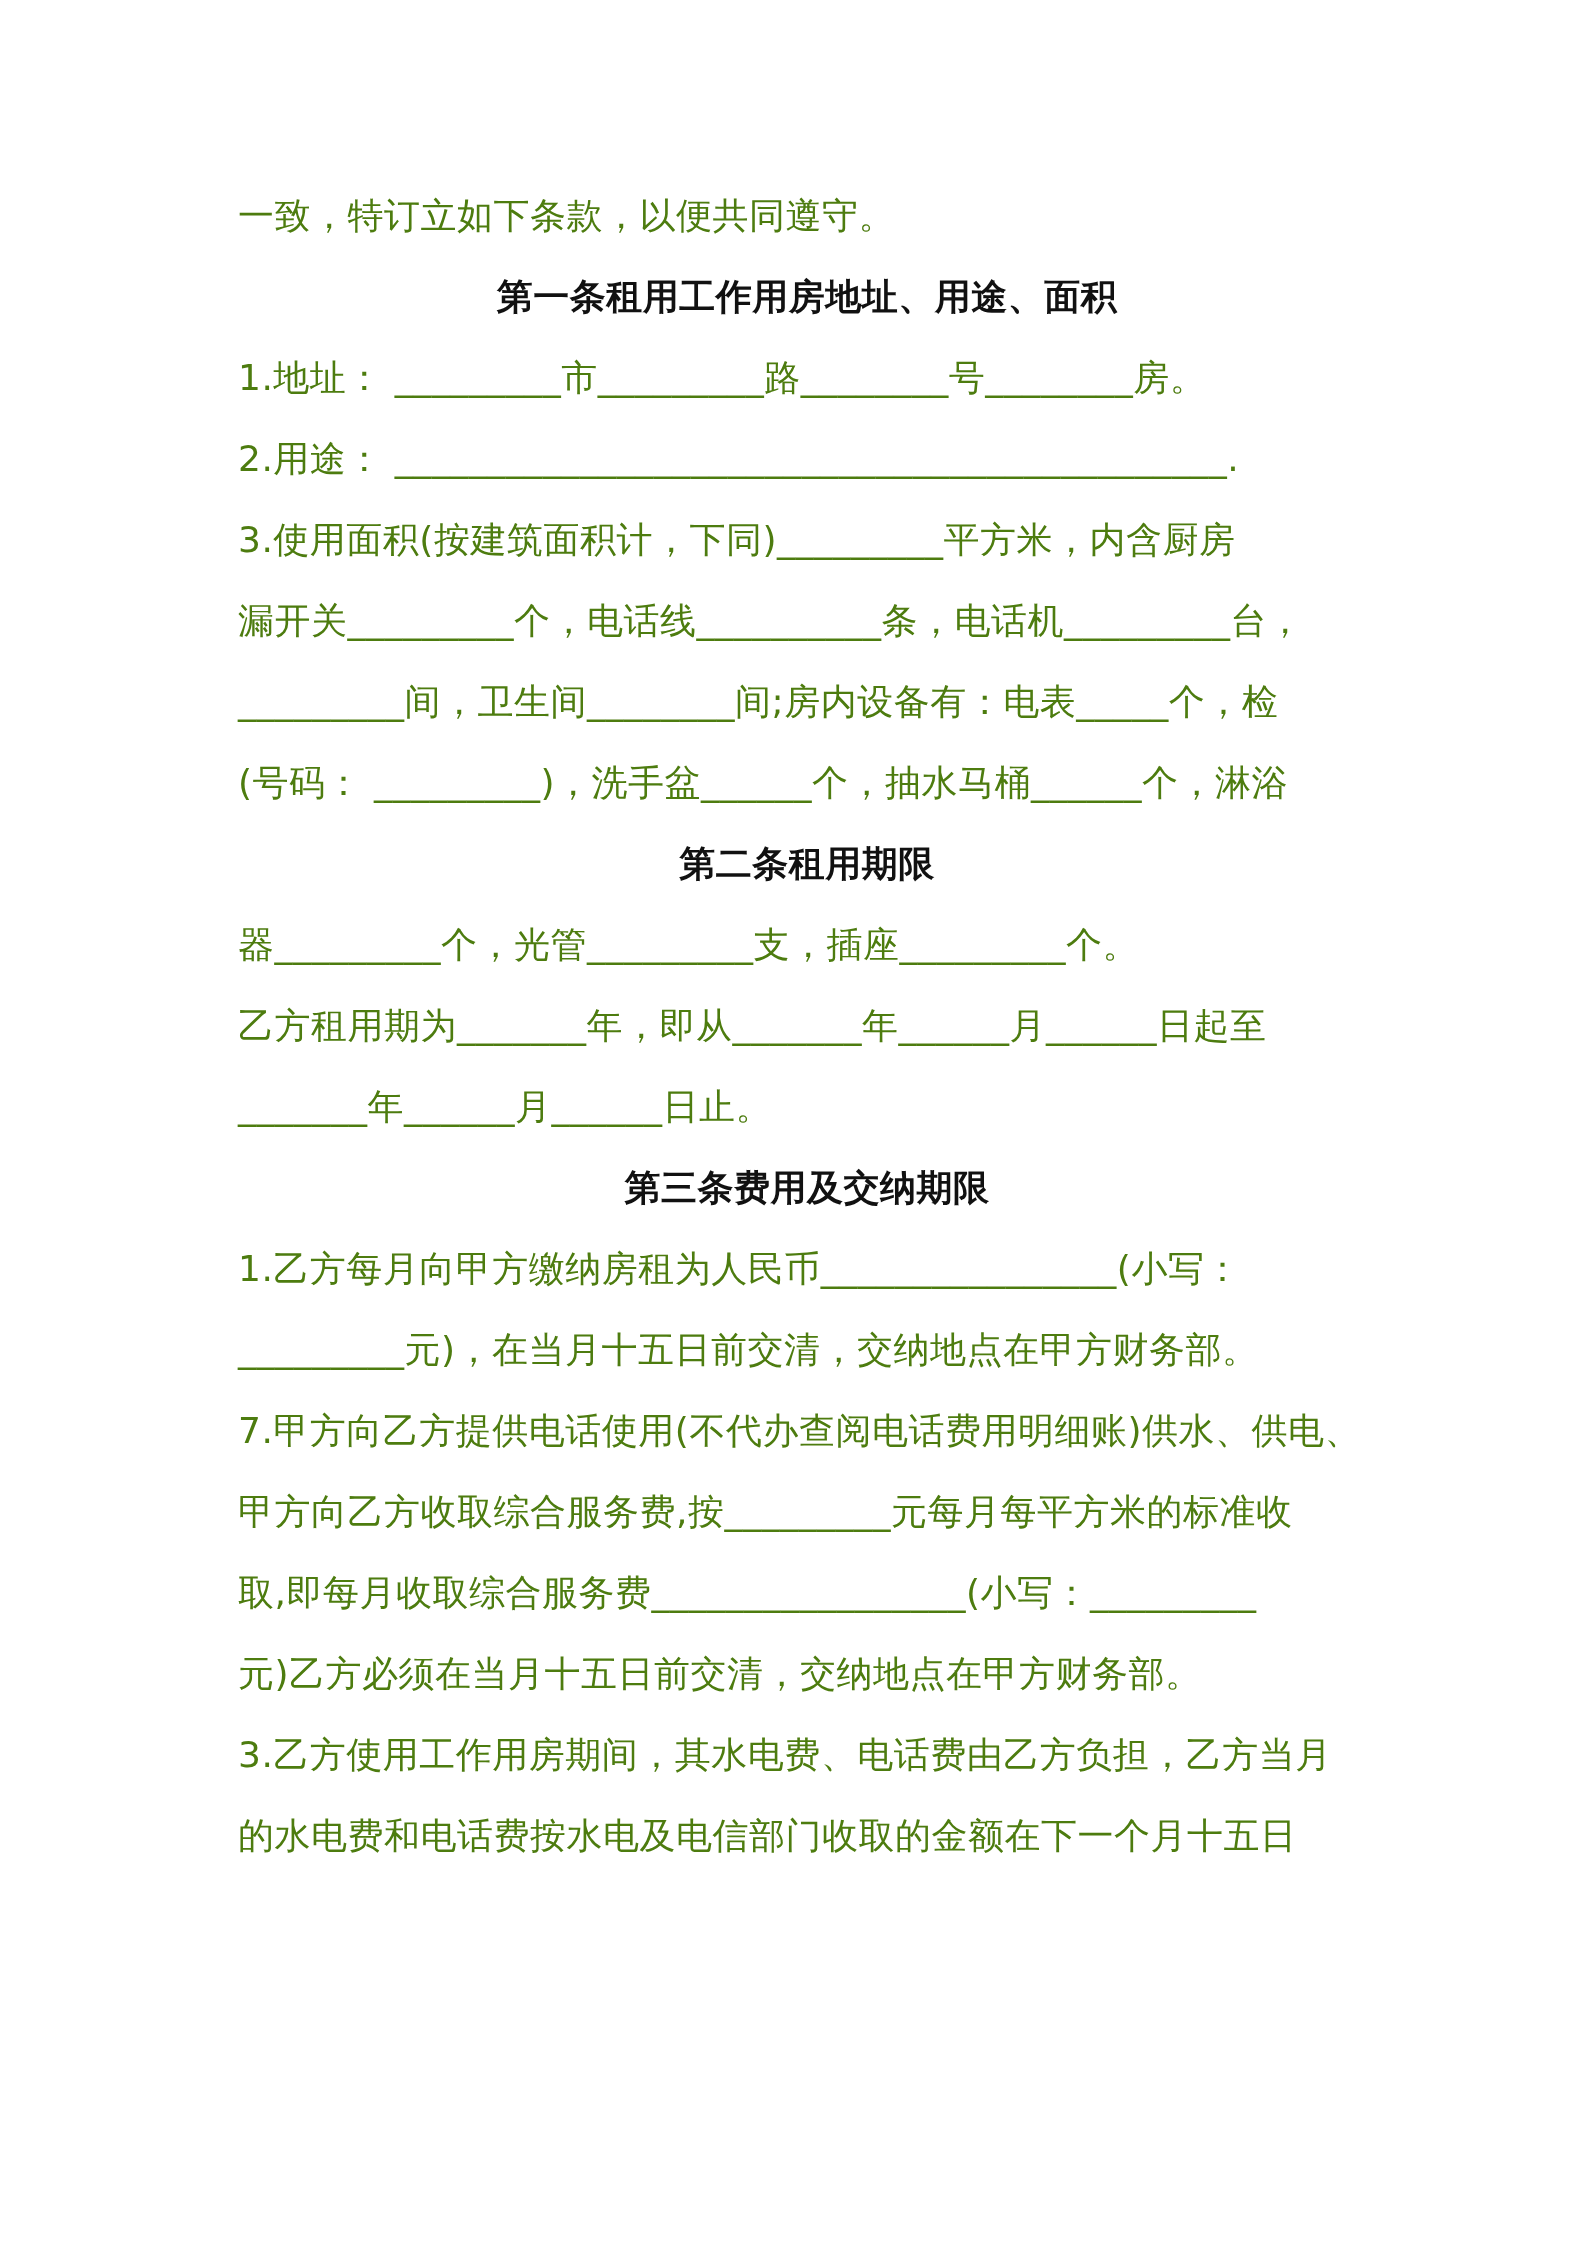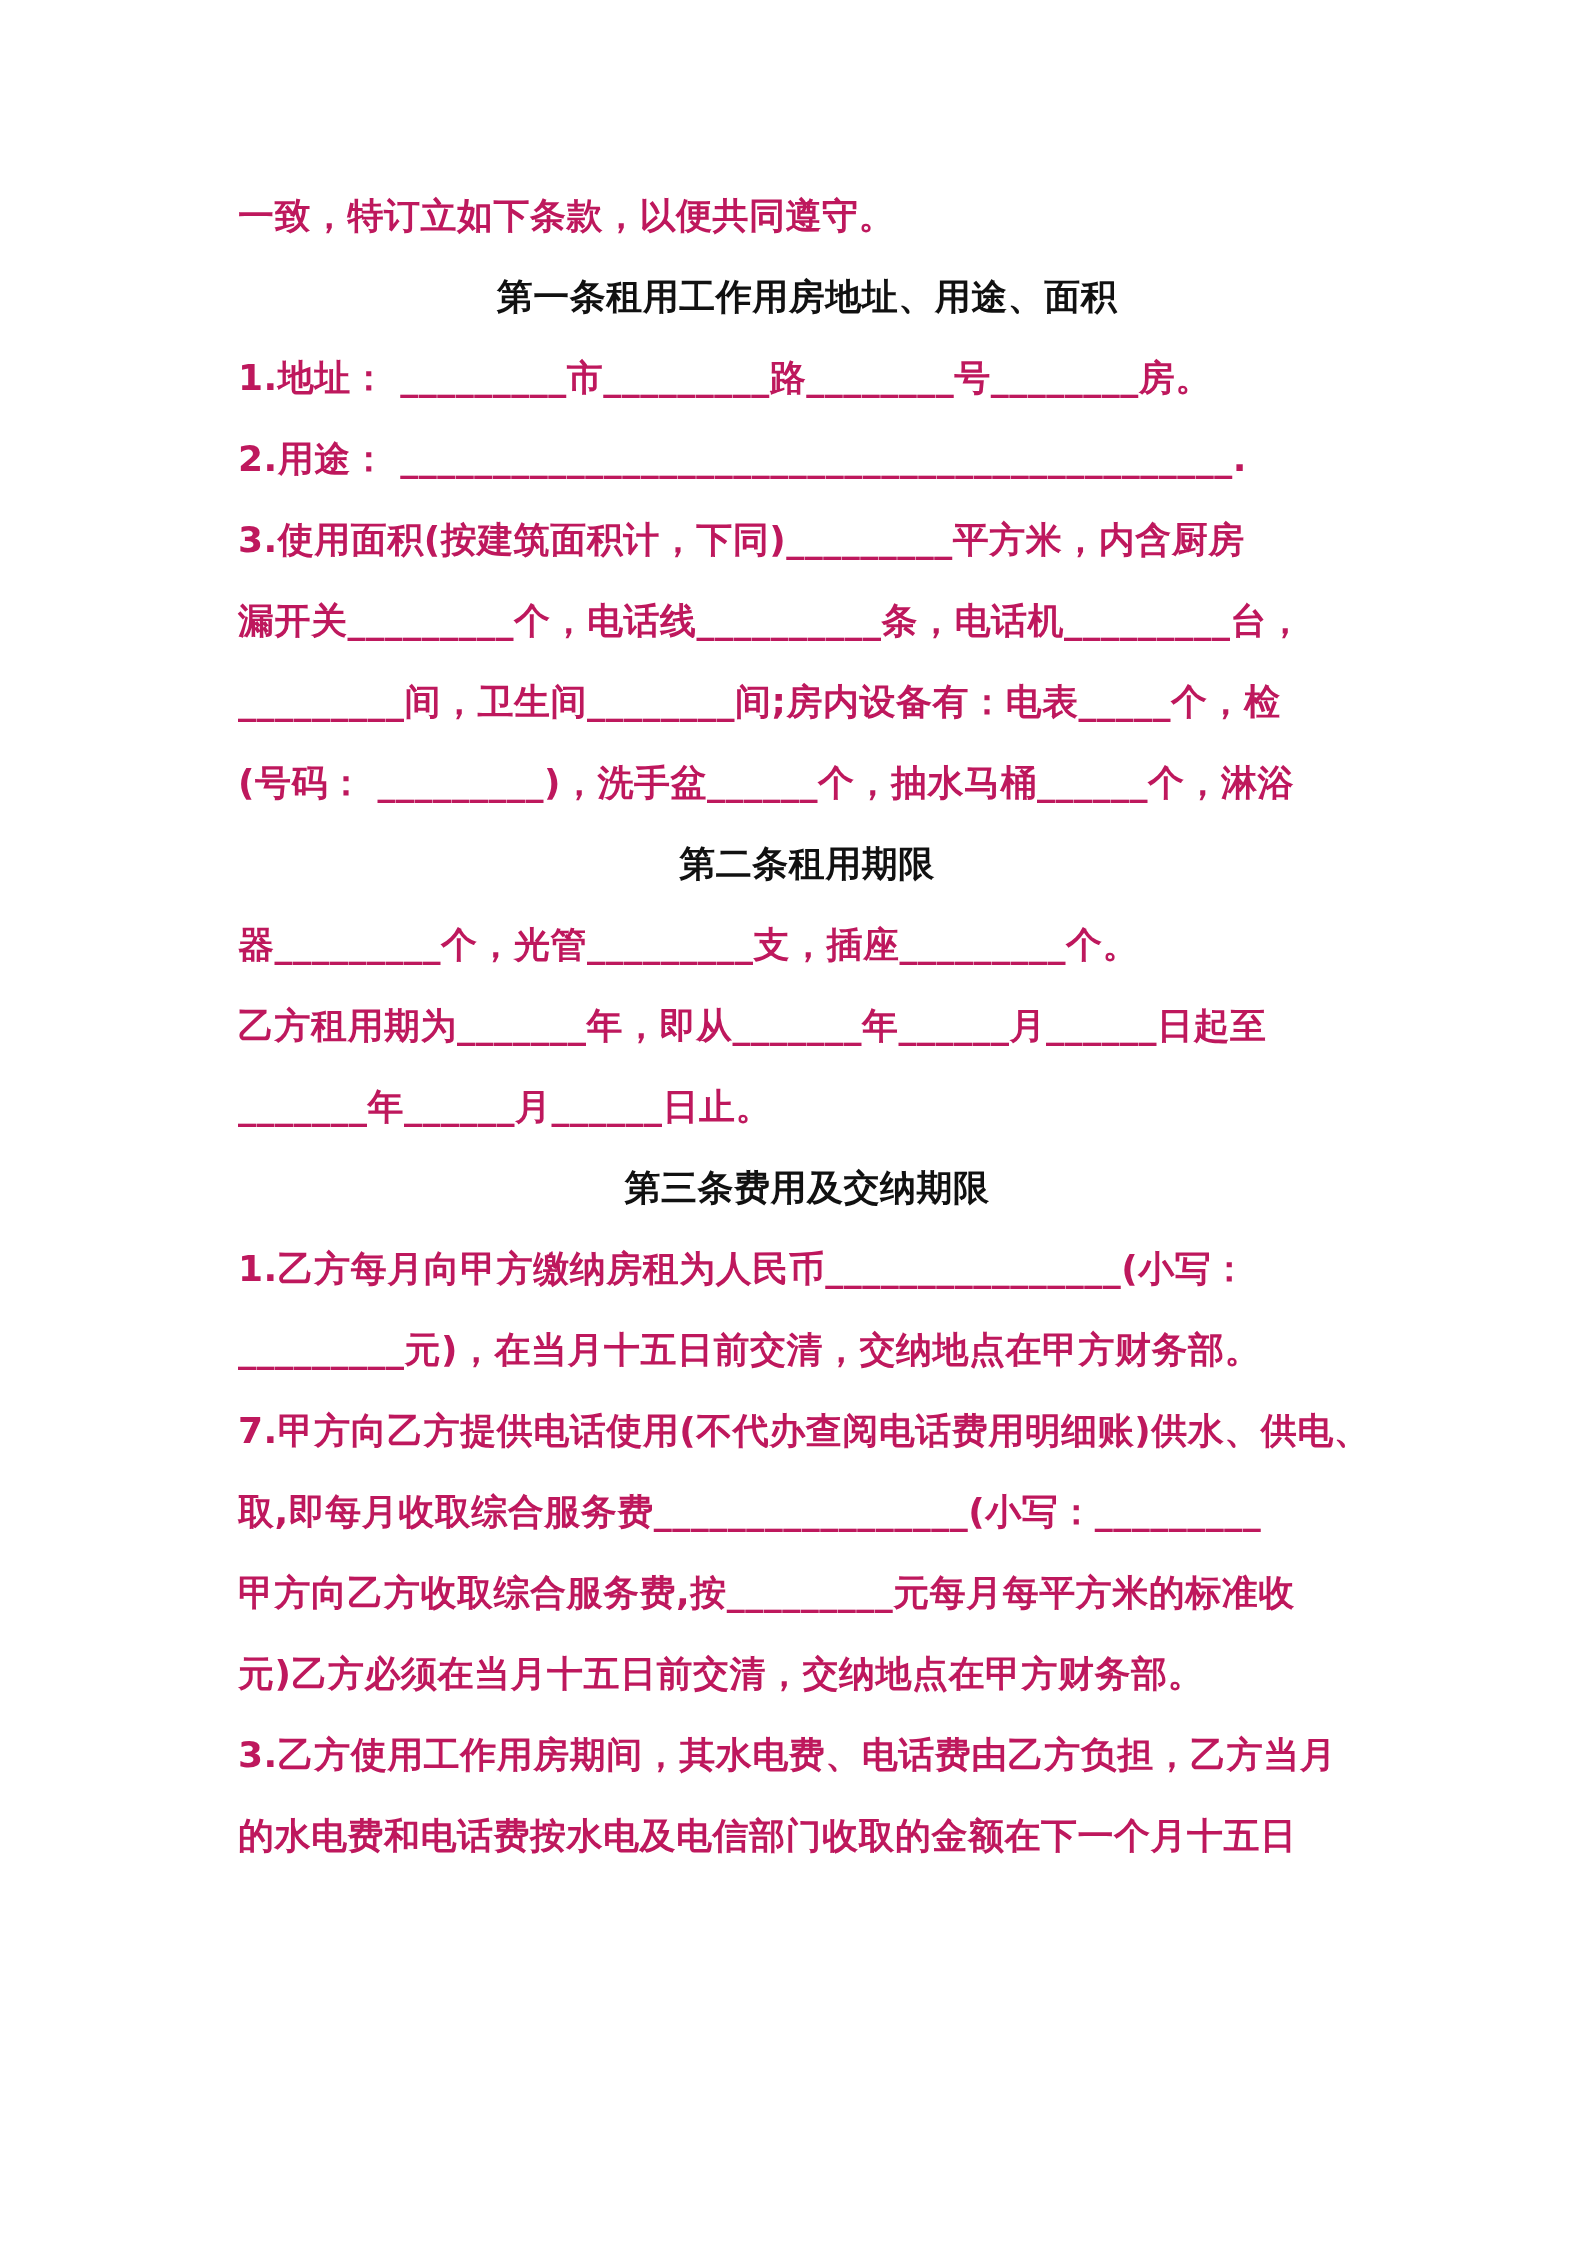--- a/index.html
+++ b/index.html
@@ -15,24 +15,24 @@
     background: #ffffff;
     box-sizing: border-box;
     padding: 175px 210px 0 238px;
     overflow: hidden;
     font-family: "DejaVu Sans", sans-serif;
     color: #1c1c1c;
   }
   .doc-line {
     font-size: 36px;
     line-height: 81px;
-    font-weight: 700;
+    font-weight: 400;
     letter-spacing: 0.5px;
     white-space: nowrap;
-    color: #be185d;
+    color: #4d7c0f;
   }
   .doc-line.heading {
     font-weight: 800;
     color: #111111;
     text-align: center;
   }
 </style>
 </head>
 <body>
 
@@ -47,19 +47,19 @@
       <div class="doc-line">_________间，卫生间________间;房内设备有：电表_____个，检</div>
       <div class="doc-line">(号码： _________)，洗手盆______个，抽水马桶______个，淋浴</div>
       <div class="doc-line heading">第二条租用期限</div>
       <div class="doc-line">器_________个，光管_________支，插座_________个。</div>
       <div class="doc-line">乙方租用期为_______年，即从_______年______月______日起至</div>
       <div class="doc-line">_______年______月______日止。</div>
       <div class="doc-line heading">第三条费用及交纳期限</div>
       <div class="doc-line">1.乙方每月向甲方缴纳房租为人民币________________(小写：</div>
       <div class="doc-line">_________元)，在当月十五日前交清，交纳地点在甲方财务部。</div>
       <div class="doc-line">7.甲方向乙方提供电话使用(不代办查阅电话费用明细账)供水、供电、</div>
+      <div class="doc-line">甲方向乙方收取综合服务费,按_________元每月每平方米的标准收</div>
       <div class="doc-line">取,即每月收取综合服务费_________________(小写：_________</div>
-      <div class="doc-line">甲方向乙方收取综合服务费,按_________元每月每平方米的标准收</div>
       <div class="doc-line">元)乙方必须在当月十五日前交清，交纳地点在甲方财务部。</div>
       <div class="doc-line">3.乙方使用工作用房期间，其水电费、电话费由乙方负担，乙方当月</div>
       <div class="doc-line">的水电费和电话费按水电及电信部门收取的金额在下一个月十五日</div>
     </div>
 </div>
 
 </body></html>

